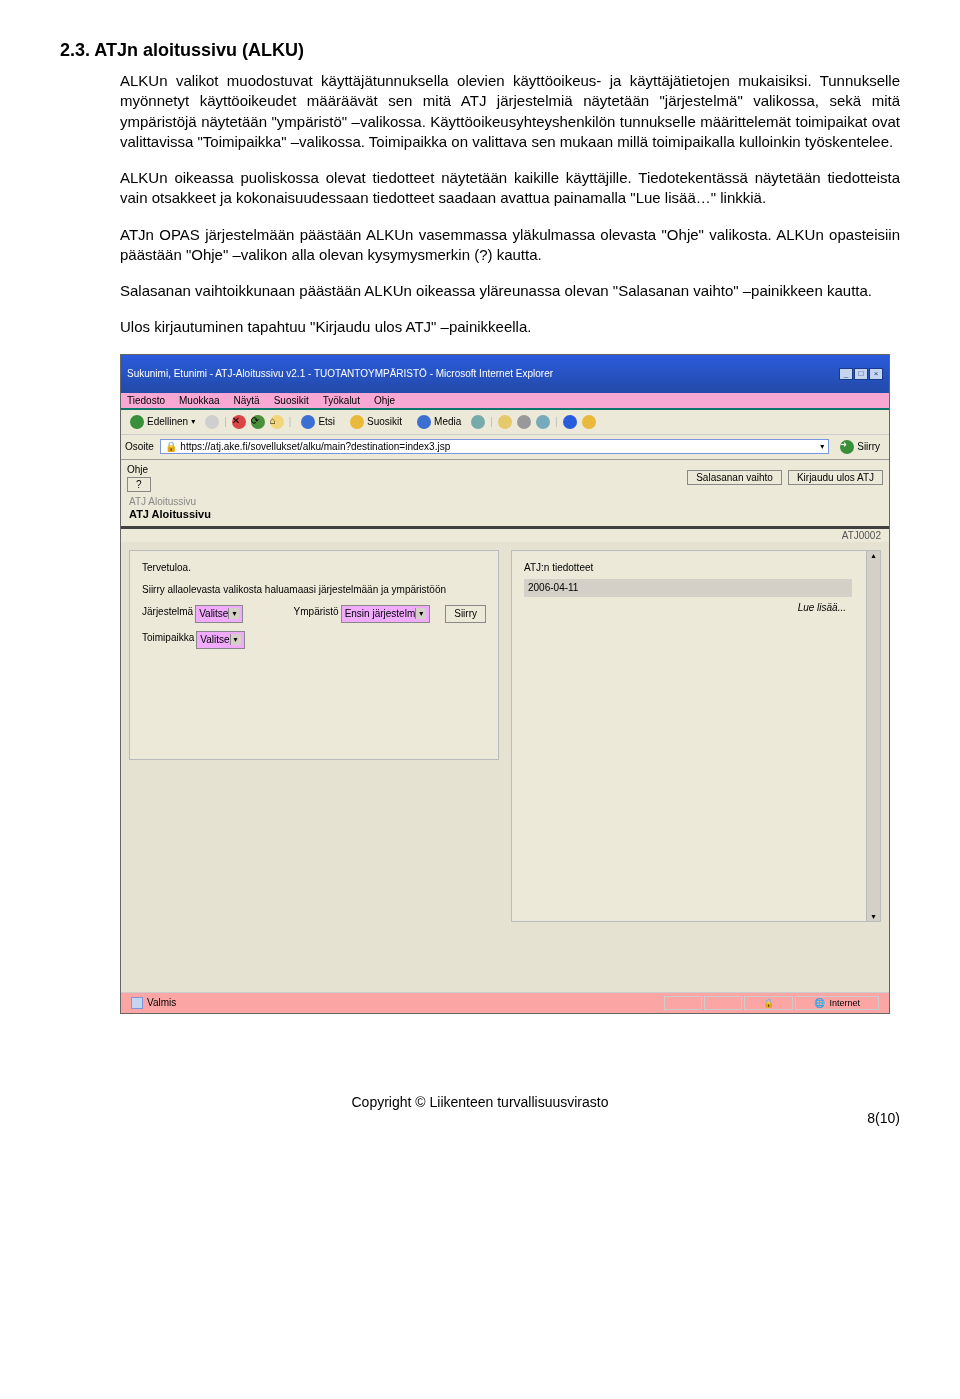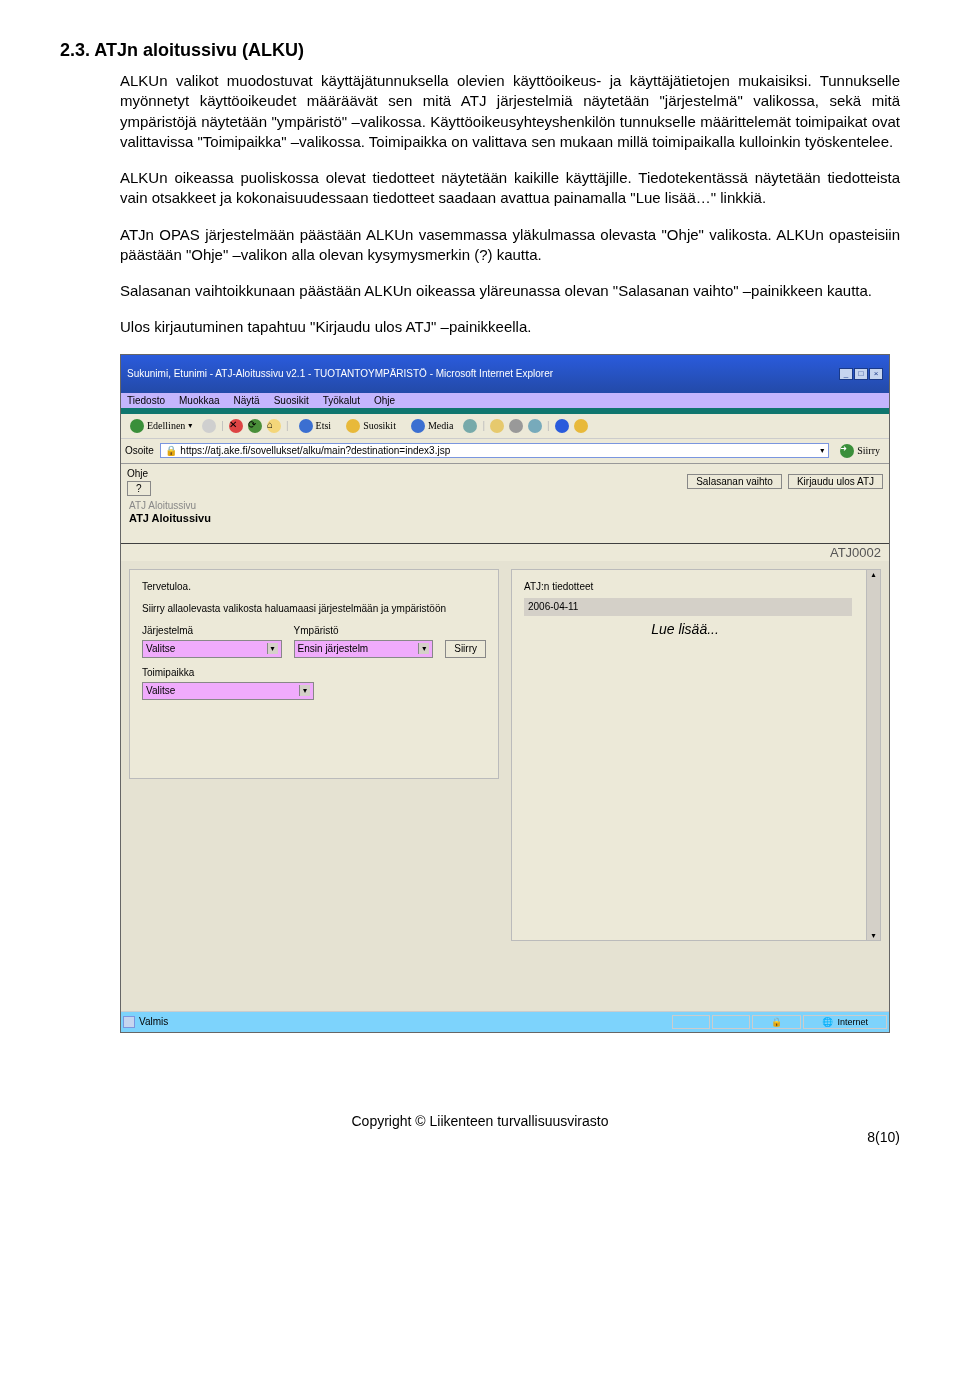--- a/index.html
+++ b/index.html
@@ -37,38 +37,38 @@
     color: #fff;
     padding: 13px 6px;
     font-size: 10px;
     display: flex;
     justify-content: space-between;
     align-items: center;
   }
   .win-btns { display:flex; gap:1px; }
   .win-btn { width:14px; height:12px; background:#c6d5ef; border:1px solid #1a3a88; display:flex;align-items:center;justify-content:center;font-size:8px;color:#1a3a88;}
   .menubar {
-    background:#c4b5fd;
+    background:#f9a8d4;
     padding: 2px 6px;
     display:flex;
     gap:14px;
-    border-bottom:6px solid #0f766e;
+    border-bottom:2px solid #0f766e;
   }
   .menubar span { font-size:10px; }
   .toolbar {
     background:#ece9d8;
     padding:3px 4px;
     display:flex;
     align-items:center;
     gap:5px;
     border-bottom:1px solid #ccc;
   }
   .tb-btn {
     display:flex;align-items:center;gap:3px;
-    padding:2px 5px;font-size:10px;font-family:Liberation Serif, serif;
+    padding:2px 5px;font-size:10px;
   }
   .tb-icon { width:14px;height:14px;border-radius:50%;display:inline-block; }
   .addrbar {
     background:#ece9d8;
     padding:3px 4px;
     display:flex;align-items:center;gap:6px;
     border-bottom:1px solid #999;
   }
   .addrfield {
     flex:1;background:#fff;border:1px solid #7a96df;padding:1px 4px;font-size:10px;
@@ -80,52 +80,52 @@
     display:flex;justify-content:space-between;align-items:center;
   }
   .sq-btn-outline { border:1px solid #888;background:#ece9d8;padding:1px 8px;font-size:10px;display:inline-block;}
   .ajot-label {
     color:#888;font-size:10px;padding:0 0 1px 8px;
   }
   .ajot-bold {
     font-weight:bold;font-size:11px;padding:0 0 6px 8px;
   }
   .atj-code {
-    text-align:right;padding:1px 8px;font-size:13px;color:#555;border-top:1px solid #404040;margin-top:13px;
+    text-align:right;padding:1px 8px;font-size:10px;color:#555;border-top:3px solid #404040;
   }
   .panels {
     display:flex;gap:12px;padding:8px 8px 0 8px;background:#e5e2d2;
     min-height:380px;
   }
   .panel {
     flex:1;border:1px solid #bbb;background:#ece9d8;padding:10px 12px;position:relative;
   }
   .panel-inner {
     font-size:10px;line-height:1.4;
   }
   .form-row {display:flex;gap:12px;margin-top:8px;}
-  .form-col {display:flex;flex-direction:column;gap:2px;flex:1;}
+  .form-col {display:flex;gap:2px;flex:1;}
   .lbl { font-size:10px; }
   .select {
     border:1px solid #888;background:#f0abfc;padding:1px 3px;
     display:flex;justify-content:space-between;align-items:center;font-size:10px;
   }
   .select .arrow { background:#d4d0c8;border-left:1px solid #888;padding:0 3px;font-size:8px;}
   .tiedote-hdr {
     background:#d4d0c8;padding:2px 4px;margin-top:4px;font-size:10px;
   }
   .siirry-btn {
     display:inline-block;border:1px solid #888;background:#ece9d8;padding:1px 8px;font-size:10px;align-self:flex-end;
   }
   .statusbar {
-    background:#7dd3fc;border-top:1px solid #ccc;display:flex;justify-content:space-between;
-    padding:3px 2px;font-size:10px;
+    background:#fca5a5;border-top:1px solid #ccc;display:flex;justify-content:space-between;
+    padding:3px 10px;font-size:10px;
   }
   .statusbar .cell{border:1px solid #ccc;padding:1px 18px;font-size:9px;display:flex;align-items:center;gap:4px;}
-  .lue-lisaa { text-align:center;font-style:italic;font-size:14px;padding-right:6px;margin-top:4px;}
+  .lue-lisaa { text-align:right;font-style:italic;font-size:10px;padding-right:6px;margin-top:4px;}
   .bottom-panel-pad { height:70px;background:#e5e2d2;}
   .footer {
     margin-top:80px;text-align:center;font-size:14px;
   }
   .pagenum {
     text-align:right;font-size:14px;
   }
   .scrollbar {
     width:15px;background:#d4d0c8;position:absolute;right:-1px;top:-1px;bottom:-1px;border:1px solid #bbb;
     display:flex;flex-direction:column;justify-content:space-between;align-items:center;font-size:8px;

